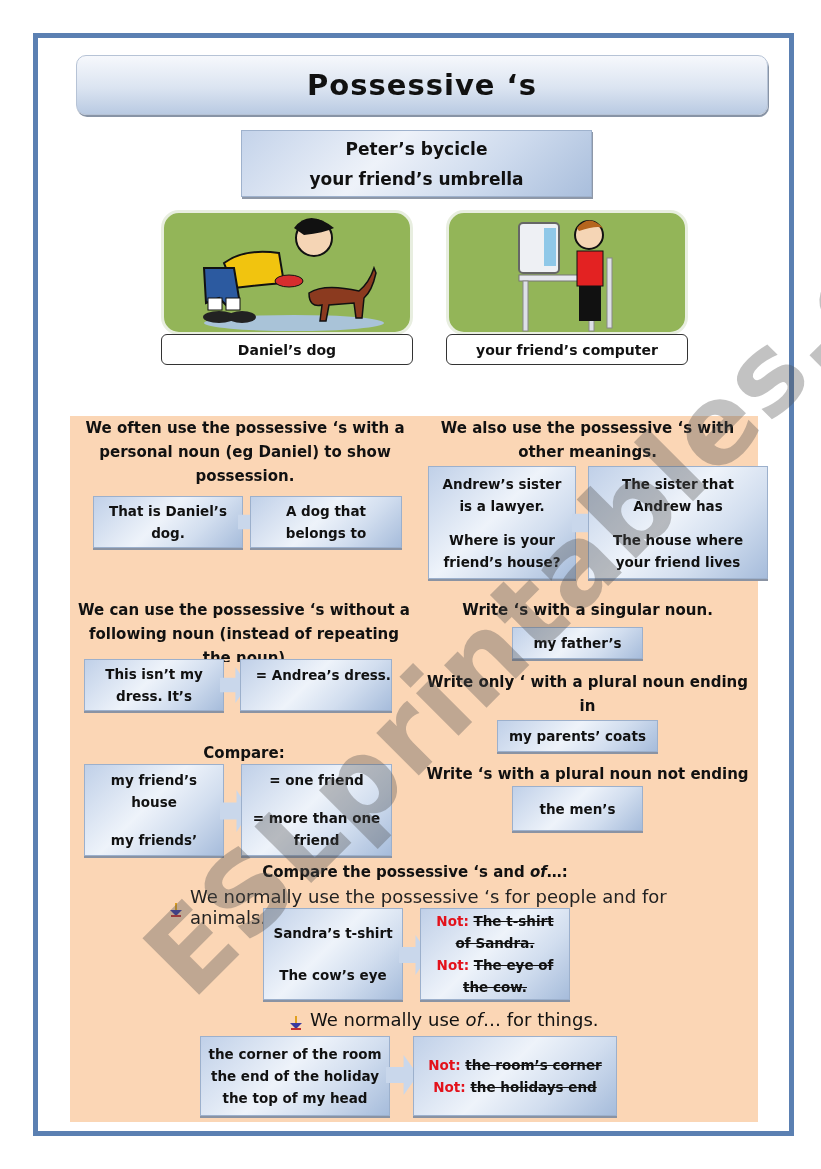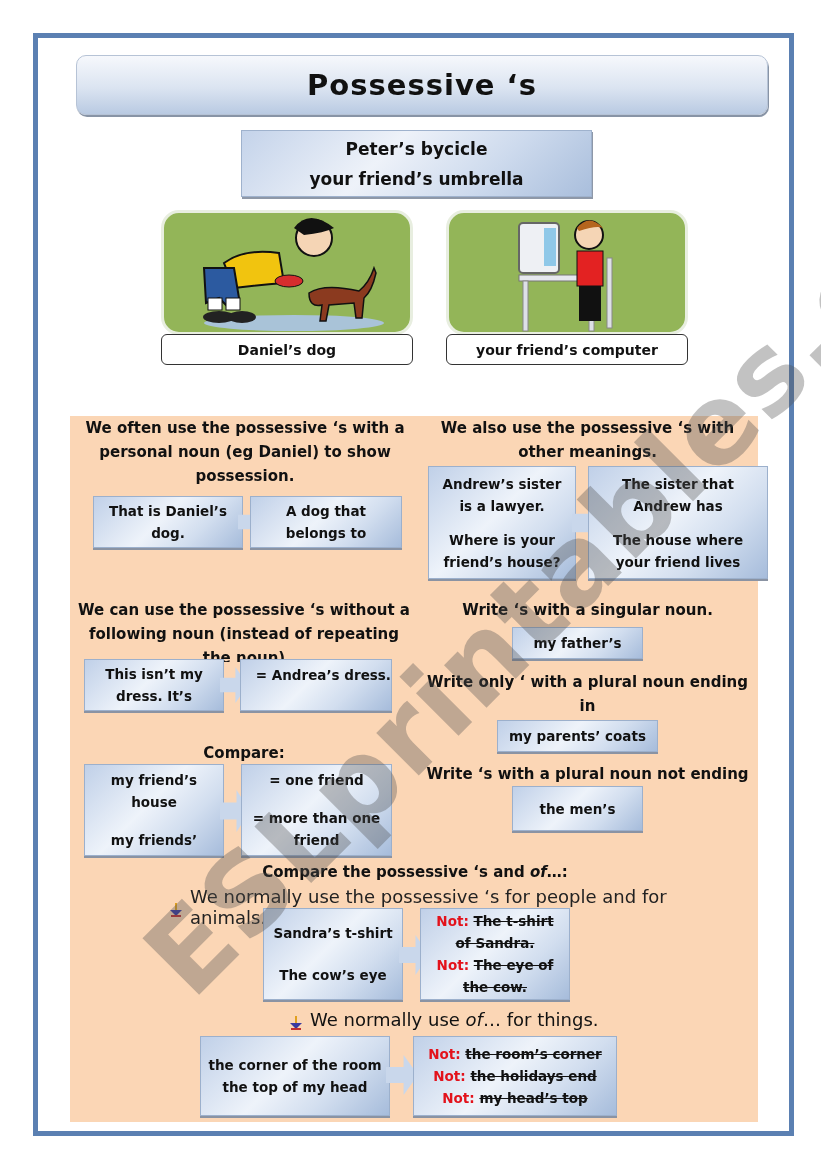--- a/index.html
+++ b/index.html
@@ -226,22 +226,22 @@
         <rect x="5" y="0" width="2" height="8" fill="#e0a020"></rect>
         <polygon points="0,7 12,7 6,13" fill="#3a3aa0"></polygon>
         <rect x="1" y="12" width="10" height="2" fill="#c03030"></rect>
       </svg>
   </span>
   <span style="color:#111;"><span>We normally use </span><em>of</em><span>… for things.</span></span>
 </div>
 
 <div class="abs gbox" style="left:200px; top:1036px; width:190px; height:80px;">
   <span>the corner of the room</span>
+  <span>the end of the holiday</span>
   <span>the top of my head</span>
 </div>
 <div class="abs arrow" style="left:386px; top:1055px; width:32px; height:40px;"></div>
 <div class="abs gbox" style="left:413px; top:1036px; width:204px; height:80px;">
   <div><span class="not">Not:</span> <span class="strike">the room’s corner</span></div>
   <div><span class="not">Not:</span> <span class="strike">the holidays end</span></div>
-  <div><span class="not">Not:</span> <span class="strike">my head’s top</span></div>
 </div>
 
 <div class="abs watermark" style="left:120px; top:930px;">ESLprintables.com</div>
 
 </body></html>

